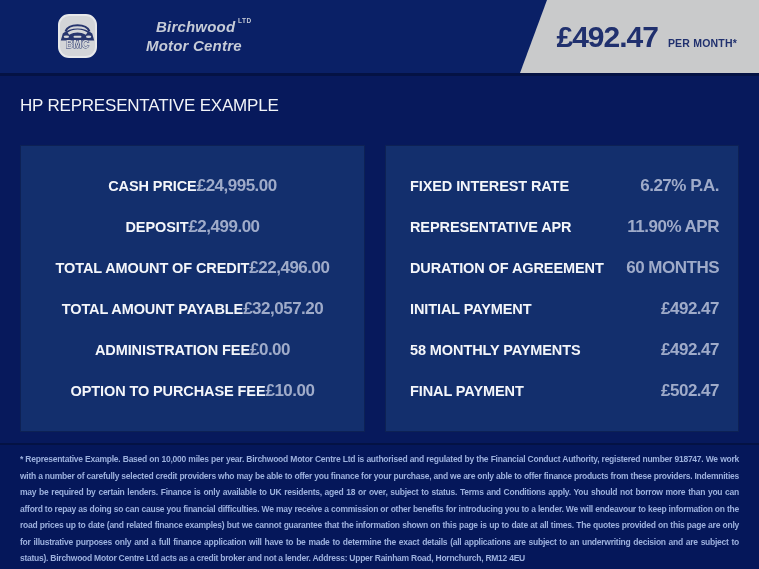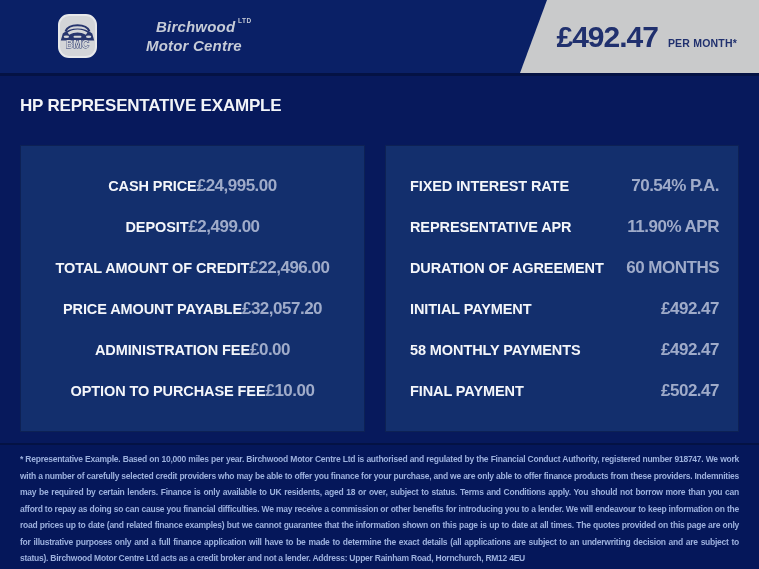--- a/index.html
+++ b/index.html
@@ -57,21 +57,21 @@
     font-size:30px; font-weight:bold; letter-spacing:-1px; line-height:30px;
   }
   .per-month {
     color: var(--ribbon_text, #20306e);
     font-size:10.5px; font-weight:bold; letter-spacing:0.2px;
   }
 
   
   .page-title {
     position:absolute; top:96px; left:20px;
-    color:#f2f4f8; font-size:17px; font-weight:bold; letter-spacing:-0.2px;
+    color:#f2f4f8; font-size:17px; font-weight:normal; letter-spacing:-0.2px;
   }
 
   
   .panels {
     position:absolute; top:145px; left:20px; width:719px; height:287px;
     display:flex; gap:20px;
   }
   .panel {
     background: var(--panel_bg, #132f6d);
     box-shadow: inset 0 0 0 1px rgba(2,10,40,0.35);
@@ -154,39 +154,39 @@
           <span class="label">DEPOSIT</span>
           <span class="value">£2,499.00</span>
         </div>
 
         <div class="row">
           <span class="label">TOTAL AMOUNT OF CREDIT</span>
           <span class="value">£22,496.00</span>
         </div>
 
         <div class="row">
-          <span class="label">PRICE AMOUNT PAYABLE</span>
+          <span class="label">TOTAL AMOUNT PAYABLE</span>
           <span class="value">£32,057.20</span>
         </div>
 
         <div class="row">
           <span class="label">ADMINISTRATION FEE</span>
           <span class="value">£0.00</span>
         </div>
 
         <div class="row">
           <span class="label">OPTION TO PURCHASE FEE</span>
           <span class="value">£10.00</span>
         </div>
       </section>
     <section class="panel right">
 
         <div class="row">
           <span class="label">FIXED INTEREST RATE</span>
-          <span class="value">70.54% P.A.</span>
+          <span class="value">6.27% P.A.</span>
         </div>
 
         <div class="row">
           <span class="label">REPRESENTATIVE APR</span>
           <span class="value">11.90% APR</span>
         </div>
 
         <div class="row">
           <span class="label">DURATION OF AGREEMENT</span>
           <span class="value">60 MONTHS</span>

